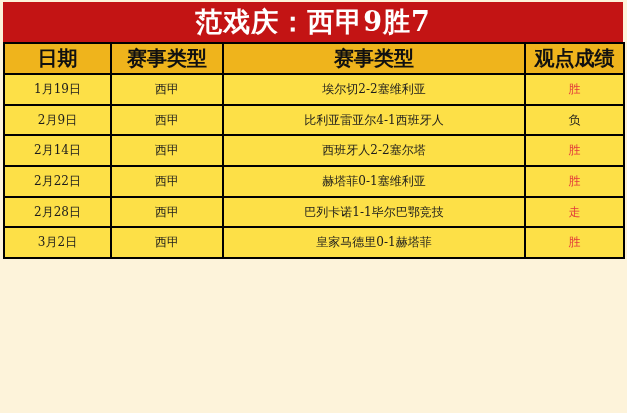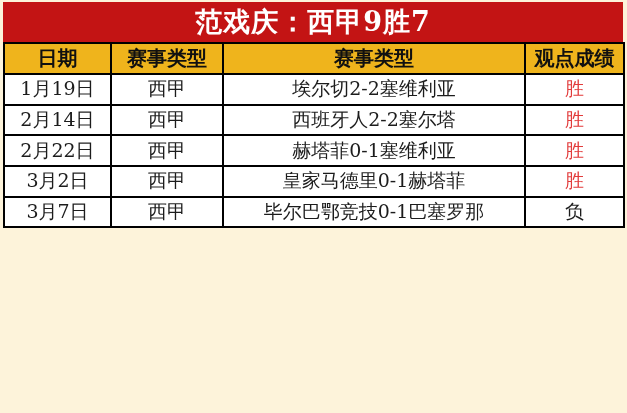--- a/index.html
+++ b/index.html
@@ -46,23 +46,23 @@
     padding: 0;
   }
   table.record-table th {
     background: #efb41c;
     height: 29px;
     font-size: 20px;
     font-weight: bold;
     color: #101010;
   }
   table.record-table td {
-    background: #ffffff;
+    background: #fde047;
     height: 28.7px;
-    font-size: 19px;
+    font-size: 12px;
     color: #1c1c1c;
   }
   td.result-cell[data-result="red"]   { color: #e23b3b; }
   td.result-cell[data-result="black"] { color: #1c1c1c; }
 </style>
 </head>
 <body>
 
 <div class="page">
 
@@ -84,39 +84,45 @@
       </tr>
     </thead>
     <tbody>
       <tr>
         <td>1月19日</td>
         <td>西甲</td>
         <td>埃尔切2-2塞维利亚</td>
         <td class="result-cell" data-result="red">胜</td>
       </tr>
       <tr>
+        <td>2月9日</td>
+        <td>西甲</td>
+        <td>比利亚雷亚尔4-1西班牙人</td>
+        <td class="result-cell" data-result="black">负</td>
+      </tr>
+      <tr>
         <td>2月14日</td>
         <td>西甲</td>
         <td>西班牙人2-2塞尔塔</td>
         <td class="result-cell" data-result="red">胜</td>
       </tr>
       <tr>
         <td>2月22日</td>
         <td>西甲</td>
         <td>赫塔菲0-1塞维利亚</td>
         <td class="result-cell" data-result="red">胜</td>
       </tr>
       <tr>
+        <td>2月28日</td>
+        <td>西甲</td>
+        <td>巴列卡诺1-1毕尔巴鄂竞技</td>
+        <td class="result-cell" data-result="red">走</td>
+      </tr>
+      <tr>
         <td>3月2日</td>
         <td>西甲</td>
         <td>皇家马德里0-1赫塔菲</td>
         <td class="result-cell" data-result="red">胜</td>
-      </tr>
-      <tr>
-        <td>3月7日</td>
-        <td>西甲</td>
-        <td>毕尔巴鄂竞技0-1巴塞罗那</td>
-        <td class="result-cell" data-result="black">负</td>
       </tr>
     </tbody>
   </table>
 
 </div>
 
 </body></html>

